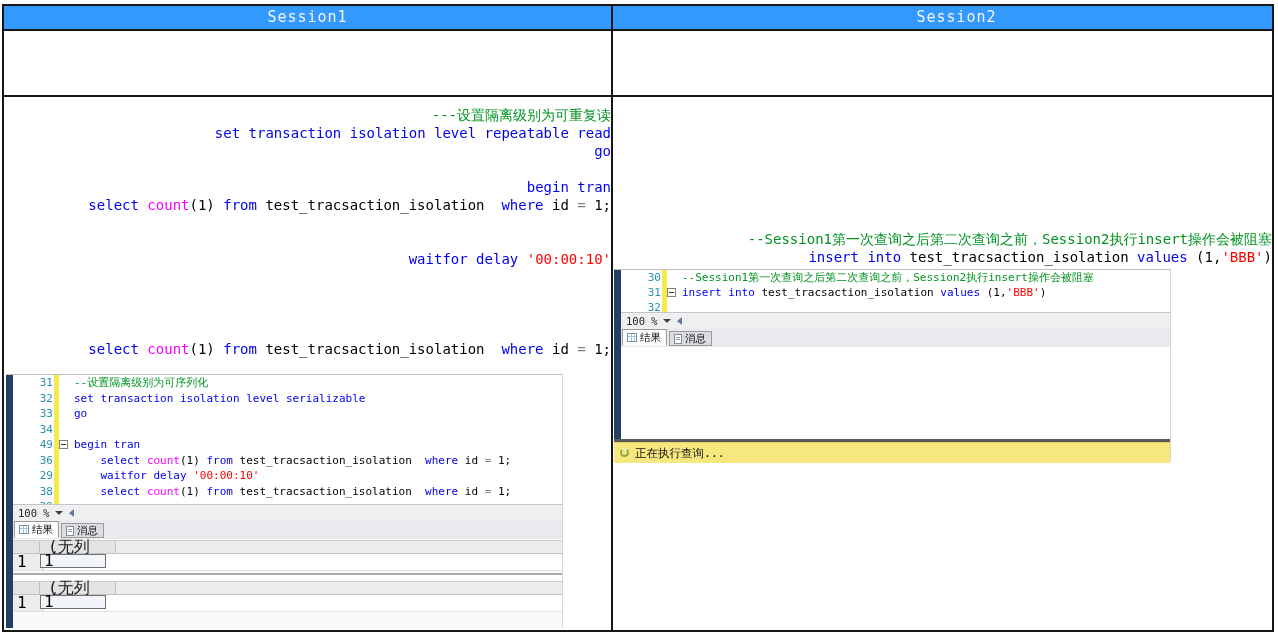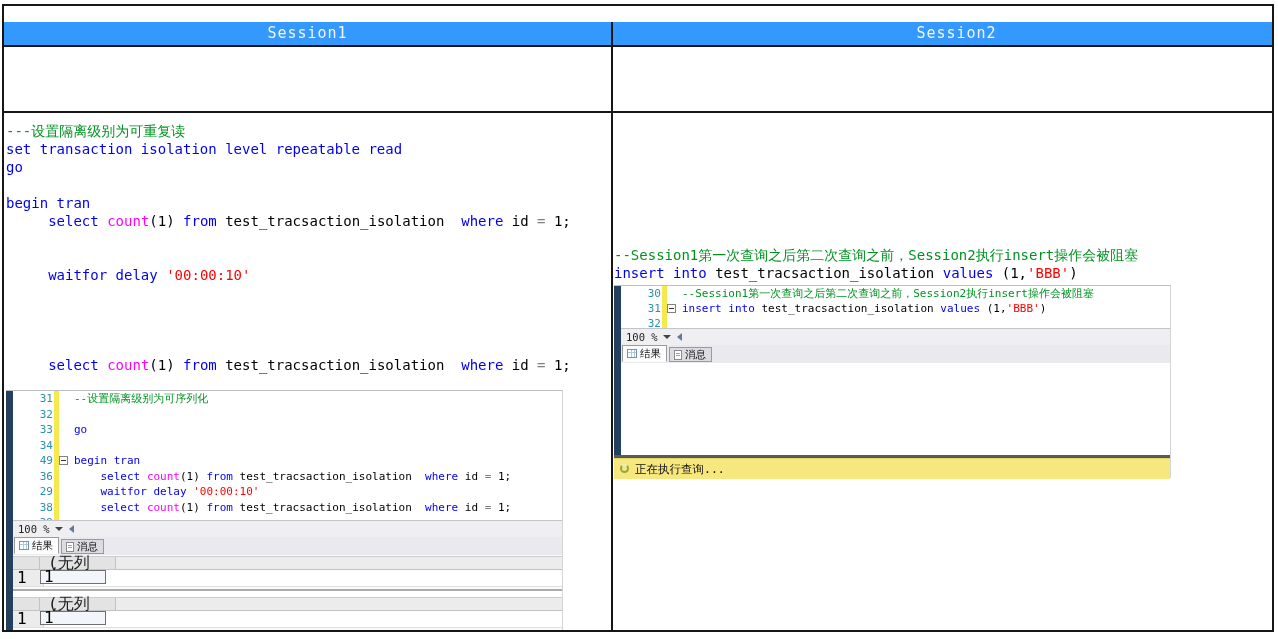--- a/index.html
+++ b/index.html
@@ -1,29 +1,29 @@
 <!DOCTYPE html>
 <html style="--header_bg: #3399FF; --keyword: #0000EE; --function: #FF00FF; --string: #FF0000; --comment: #009221; --operator: #808080; --line_number: #2B91AF; --change_bar: #F5E94E; --navy_bar: #24405F; --status_bar_bg: #F6E87E;"><head>
 <meta charset="utf-8">
 <style>
   html,body{margin:0;padding:0;background:#fff;}
   .page{position:relative;width:1278px;height:639px;background:#fff;overflow:hidden;
         font-family:"DejaVu Sans Mono","Liberation Mono",monospace;}
   .tbl{position:absolute;left:2px;top:4px;width:1272px;height:628px;box-sizing:border-box;
        border:2px solid #161616;background:#fff;}
-  .cell{position:absolute;box-sizing:border-box;background:#fff;margin-top:16px;}
+  .cell{position:absolute;box-sizing:border-box;background:#fff;}
   .c1{left:0;width:609px;border-right:2px solid #161616;}
   .c2{left:609px;right:0;padding-left:28px;}
   .row-hdr{top:0;height:25px;border-bottom:2px solid #161616;background:var(--header_bg,#3399FF);
            color:#F2F4F6;text-align:center;font-size:15px;line-height:23px;letter-spacing:1px;}
   .row-empty{top:25px;height:66px;border-bottom:2px solid #161616;}
   .row-body{top:91px;bottom:0;overflow:hidden;}
 
   
-  .codeblock{position:absolute;white-space:pre;}
+  .codeblock{position:absolute;white-space:pre;text-align:right;}
   .maincode{font-size:14px;line-height:18px;}
   .maincode .cl{height:18px;}
   .tok-k{color:var(--keyword,#0000FF);}
   .tok-f{color:var(--function,#FF00FF);}
   .tok-s{color:var(--string,#FF0000);}
   .tok-c{color:var(--comment,#008000);}
   .tok-p{color:#000;}
   .tok-g{color:var(--operator,#808080);}
   .lcode{white-space:pre;position:relative;}
 
@@ -109,20 +109,21 @@
 
         <div class="editor">
           <div class="ystrip"></div>
           <div>
               <div class="cl">
                 <span class="ln">31</span>
                 <span class="lcode"><span class="tok-c">--设置隔离级别为可序列化</span></span>
               </div>
               <div class="cl">
                 <span class="ln">32</span>
+                <span class="lcode"><span class="tok-k">set transaction isolation level serializable</span></span>
               </div>
               <div class="cl">
                 <span class="ln">33</span>
                 <span class="lcode"><span class="tok-k">go</span></span>
               </div>
               <div class="cl">
                 <span class="ln">34</span>
                 <span class="lcode"></span>
               </div>
               <div class="cl">

